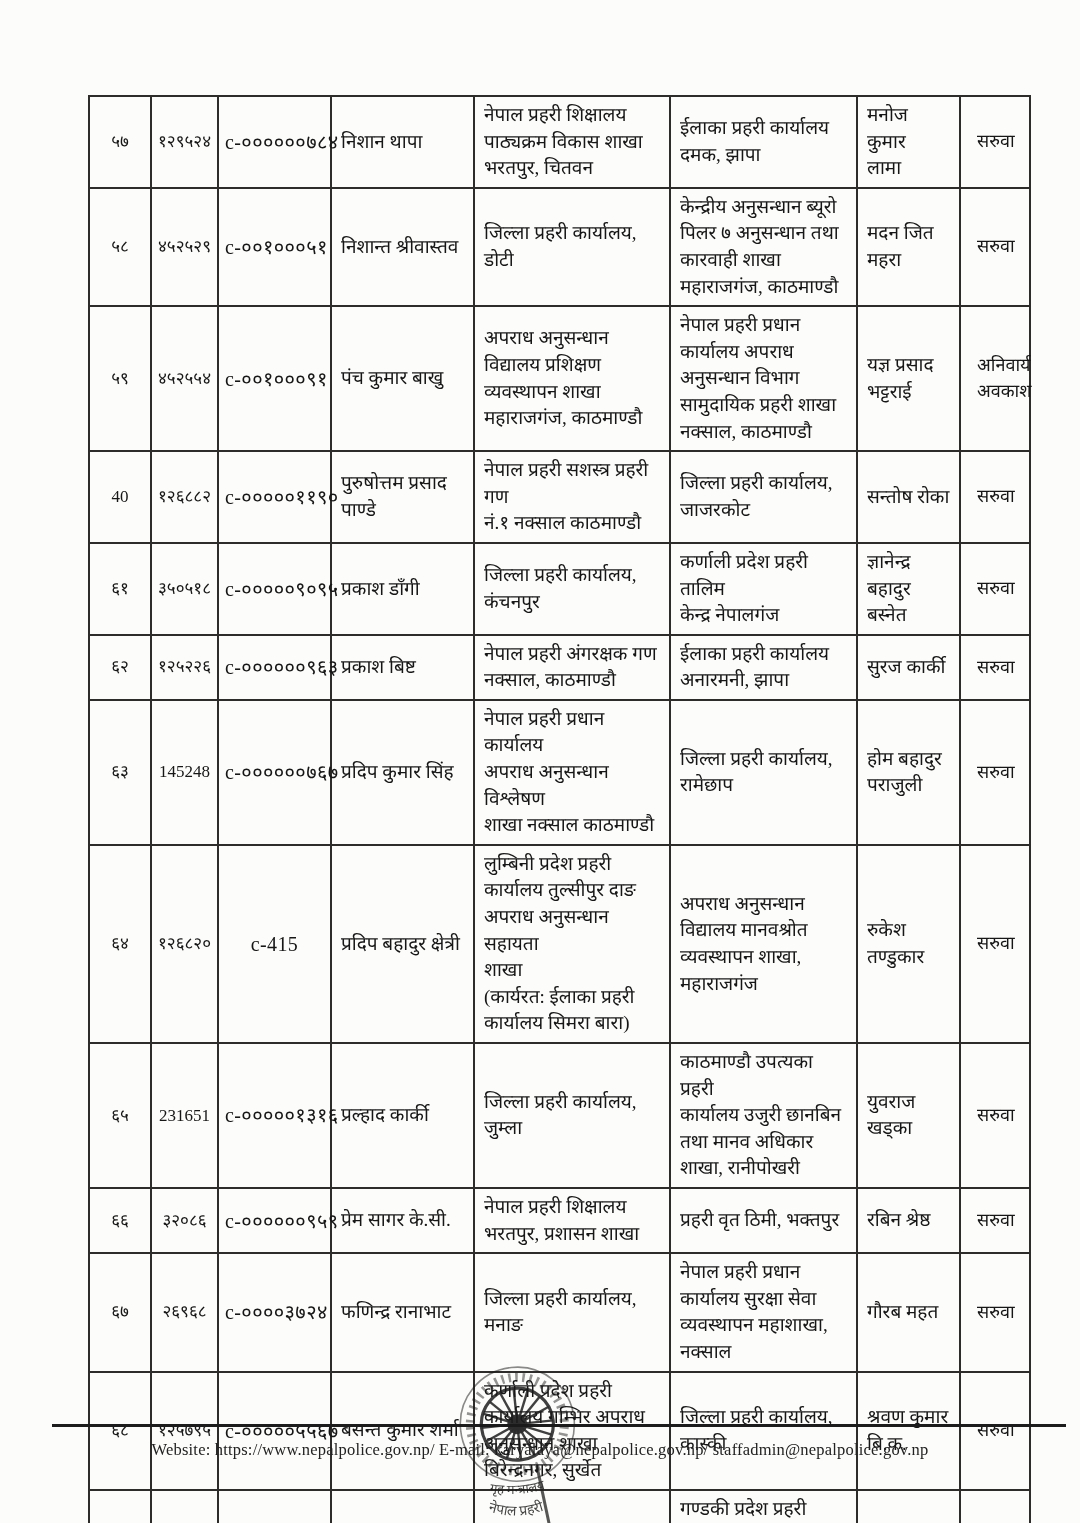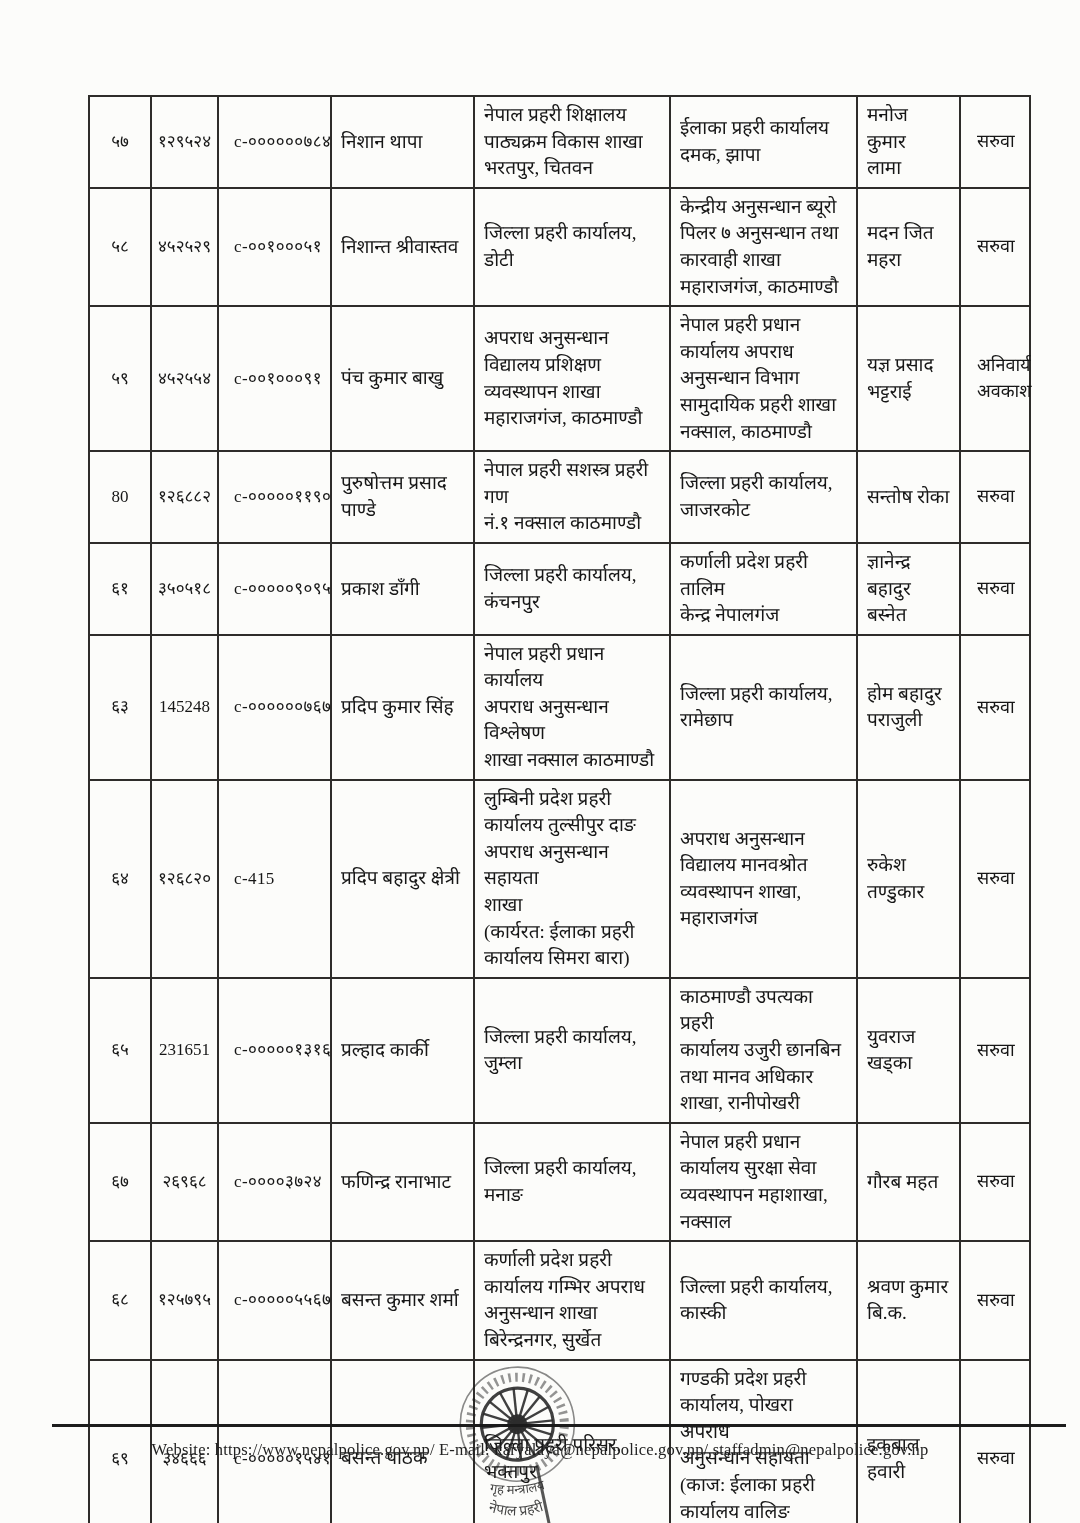--- a/index.html
+++ b/index.html
@@ -23,21 +23,21 @@
     vertical-align:middle;
     white-space:pre-line;
     font-size:19px;
     line-height:1.4;
   }
   col.w-sn{width:62px;}  col.w-reg{width:67px;}
   col.w-code{width:113px;} col.w-name{width:143px;}
   col.w-office{width:196px;} col.w-transfer{width:187px;}
   col.w-repl{width:103px;} col.w-remark{width:70px;}
   td.c-sn,td.c-reg{text-align:center;font-size:17px;padding:3px 2px;}
-  td.c-code{font-size:17px;letter-spacing:.4px;padding:5px 15px;}
+  td.c-code{font-size:20px;letter-spacing:.4px;text-align:center;padding:5px 6px;}
   td.c-name{font-size:19px;}
   td.c-remark{font-size:18px;padding:5px 16px;}
   tr.r-57{height:85px;} tr.r-58{height:108px;} tr.r-59{height:133px;}
   tr.r-60{height:55px;} tr.r-61{height:57px;} tr.r-62{height:52px;}
   tr.r-63{height:82px;} tr.r-64{height:162px;} tr.r-65{height:108px;}
   tr.r-66{height:62px;} tr.r-67{height:108px;} tr.r-68{height:103px;}
   tr.r-69{height:166px;}
   .footer-rule{
     position:absolute;left:52px;right:14px;top:1424px;
     height:3px;background:#1c1c1c;z-index:1;
@@ -111,21 +111,21 @@
 कार्यालय अपराध
 अनुसन्धान विभाग
 सामुदायिक प्रहरी शाखा
 नक्साल, काठमाण्डौ</td>
         <td class="c-repl">यज्ञ प्रसाद
 भट्टराई</td>
         <td class="c-remark">अनिवार्य
 अवकाश</td>
       </tr>
       <tr class="r-60">
-        <td class="c-sn">80</td>
+        <td class="c-sn">40</td>
         <td class="c-reg">१२६८८२</td>
         <td class="c-code">c-०००००११९०</td>
         <td class="c-name">पुरुषोत्तम प्रसाद
 पाण्डे</td>
         <td class="c-office">नेपाल प्रहरी सशस्त्र प्रहरी गण
 नं.१ नक्साल काठमाण्डौ</td>
         <td class="c-transfer">जिल्ला प्रहरी कार्यालय,
 जाजरकोट</td>
         <td class="c-repl">सन्तोष रोका</td>
         <td class="c-remark">सरुवा</td>
@@ -134,20 +134,32 @@
         <td class="c-sn">६१</td>
         <td class="c-reg">३५०५१८</td>
         <td class="c-code">c-०००००९०९५</td>
         <td class="c-name">प्रकाश डाँगी</td>
         <td class="c-office">जिल्ला प्रहरी कार्यालय,
 कंचनपुर</td>
         <td class="c-transfer">कर्णाली प्रदेश प्रहरी तालिम
 केन्द्र नेपालगंज</td>
         <td class="c-repl">ज्ञानेन्द्र बहादुर
 बस्नेत</td>
+        <td class="c-remark">सरुवा</td>
+      </tr>
+      <tr class="r-62">
+        <td class="c-sn">६२</td>
+        <td class="c-reg">१२५२२६</td>
+        <td class="c-code">c-००००००९६३</td>
+        <td class="c-name">प्रकाश बिष्ट</td>
+        <td class="c-office">नेपाल प्रहरी अंगरक्षक गण
+नक्साल, काठमाण्डौ</td>
+        <td class="c-transfer">ईलाका प्रहरी कार्यालय
+अनारमनी, झापा</td>
+        <td class="c-repl">सुरज कार्की</td>
         <td class="c-remark">सरुवा</td>
       </tr>
       <tr class="r-63">
         <td class="c-sn">६३</td>
         <td class="c-reg">145248</td>
         <td class="c-code">c-००००००७६७</td>
         <td class="c-name">प्रदिप कुमार सिंह</td>
         <td class="c-office">नेपाल प्रहरी प्रधान कार्यालय
 अपराध अनुसन्धान विश्लेषण
 शाखा नक्साल काठमाण्डौ</td>
@@ -182,20 +194,31 @@
         <td class="c-code">c-०००००१३१६</td>
         <td class="c-name">प्रल्हाद कार्की</td>
         <td class="c-office">जिल्ला प्रहरी कार्यालय,
 जुम्ला</td>
         <td class="c-transfer">काठमाण्डौ उपत्यका प्रहरी
 कार्यालय उजुरी छानबिन
 तथा मानव अधिकार
 शाखा, रानीपोखरी</td>
         <td class="c-repl">युवराज
 खड्का</td>
+        <td class="c-remark">सरुवा</td>
+      </tr>
+      <tr class="r-66">
+        <td class="c-sn">६६</td>
+        <td class="c-reg">३२०८६</td>
+        <td class="c-code">c-००००००९५९</td>
+        <td class="c-name">प्रेम सागर के.सी.</td>
+        <td class="c-office">नेपाल प्रहरी शिक्षालय
+भरतपुर, प्रशासन शाखा</td>
+        <td class="c-transfer">प्रहरी वृत ठिमी, भक्तपुर</td>
+        <td class="c-repl">रबिन श्रेष्ठ</td>
         <td class="c-remark">सरुवा</td>
       </tr>
       <tr class="r-67">
         <td class="c-sn">६७</td>
         <td class="c-reg">२६९६८</td>
         <td class="c-code">c-००००३७२४</td>
         <td class="c-name">फणिन्द्र रानाभाट</td>
         <td class="c-office">जिल्ला प्रहरी कार्यालय,
 मनाङ</td>
         <td class="c-transfer">नेपाल प्रहरी प्रधान

